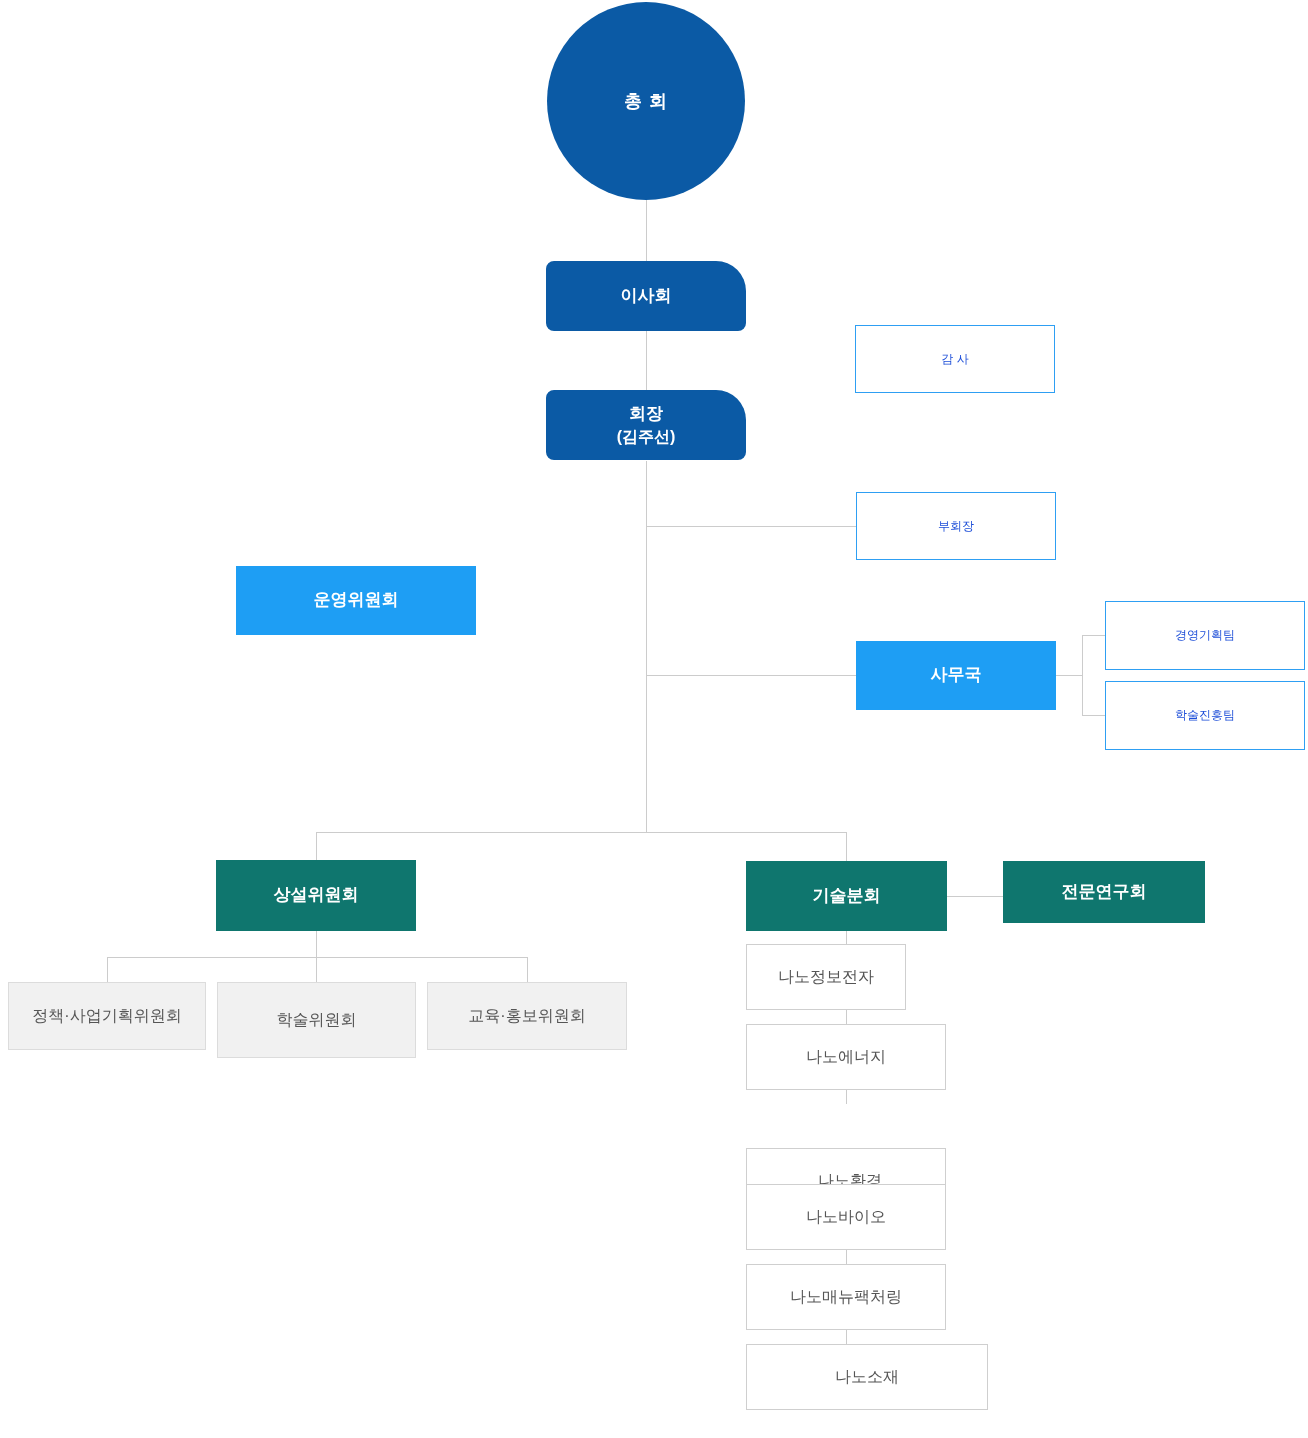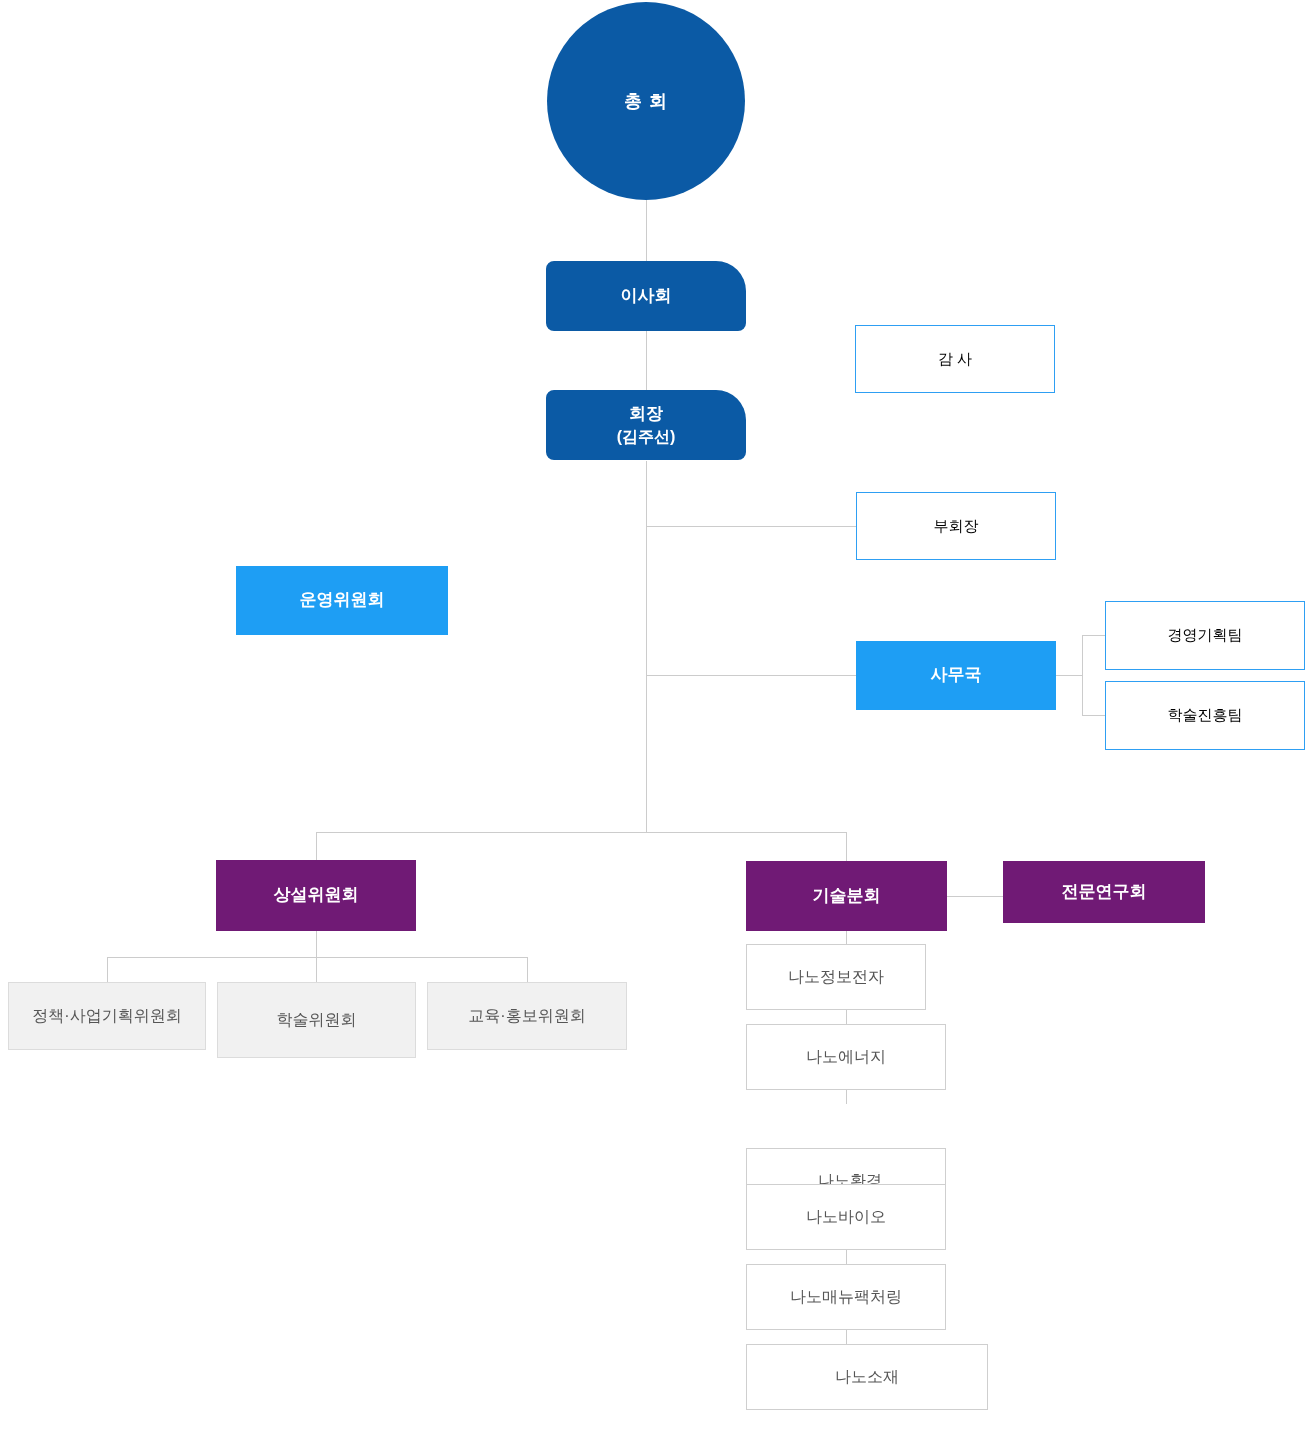--- a/index.html
+++ b/index.html
@@ -10,23 +10,23 @@
         text-align:center;box-sizing:border-box;line-height:1.35;}
 
   .circle{width:198px;height:198px;border-radius:50%;background:#0B5AA5;
           color:#fff;font-weight:bold;font-size:18px;letter-spacing:1px;}
 
   .navy{background:#0B5AA5;color:#fff;font-weight:bold;font-size:17px;
         border-radius:8px 30px 8px 8px;flex-direction:column;}
 
   .skyblue{background:#1E9EF4;color:#fff;font-weight:bold;font-size:17px;}
 
-  .outline-blue{background:#fff;border:1px solid #2E9FF3;color:#000000;font-size:15px;}
+  .outline-blue{background:#fff;border:1px solid #2E9FF3;color:#1d4ed8;font-size:12px;}
 
-  .darkgray{background:#701a75;color:#fff;font-weight:bold;font-size:17px;}
+  .darkgray{background:#0f766e;color:#fff;font-weight:bold;font-size:17px;}
 
   .lightgray{background:#F1F1F1;border:1px solid #DCDCDC;color:#555;font-size:16px;}
 
   .outline-gray{background:#fff;border:1px solid #CFCFCF;color:#555;font-size:16px;}
 
   .line{position:absolute;background:#CCCCCC;}
   .line-h{height:1px;}
   .line-v{width:1px;}
 
   .sub-label{font-size:16px;font-weight:bold;}
@@ -67,41 +67,41 @@
 
   <div class="node navy" style="left:546px;top:390px;width:200px;height:70px;">
     <span>회장</span>
     <span class="sub-label">(김주선)</span>
   </div>
 
   <div class="node outline-blue" style="left:855px;top:325px;width:200px;height:68px;">감 사</div>
 
   <div class="node outline-blue" style="left:856px;top:492px;width:200px;height:68px;">부회장</div>
 
-  <div class="node skyblue" style="left:236px;top:566px;width:212px;height:69px;">운영위원회</div>
+  <div class="node skyblue" style="left:236px;top:566px;width:240px;height:69px;">운영위원회</div>
 
   <div class="node skyblue" style="left:856px;top:641px;width:200px;height:69px;">사무국</div>
 
   <div class="node outline-blue" style="left:1105px;top:601px;width:200px;height:69px;">경영기획팀</div>
 
   <div class="node outline-blue" style="left:1105px;top:681px;width:200px;height:69px;">학술진흥팀</div>
 
   <div class="node darkgray" style="left:216px;top:860px;width:200px;height:71px;">상설위원회</div>
 
   <div class="node darkgray" style="left:746px;top:861px;width:201px;height:70px;">기술분회</div>
 
   <div class="node darkgray" style="left:1003px;top:861px;width:202px;height:62px;">전문연구회</div>
 
   <div class="node lightgray" style="left:8px;top:982px;width:198px;height:68px;">정책·사업기획위원회</div>
 
   <div class="node lightgray" style="left:217px;top:982px;width:199px;height:76px;">학술위원회</div>
 
   <div class="node lightgray" style="left:427px;top:982px;width:200px;height:68px;">교육·홍보위원회</div>
 
-  <div class="node outline-gray" style="left:746px;top:944px;width:180px;height:66px;">나노정보전자</div>
+  <div class="node outline-gray" style="left:746px;top:944px;width:160px;height:66px;">나노정보전자</div>
 
   <div class="node outline-gray" style="left:746px;top:1024px;width:200px;height:66px;">나노에너지</div>
 
   <div class="node outline-gray" style="left:746px;top:1148px;width:200px;height:66px;padding-left:8px;">나노환경</div>
 
   <div class="node outline-gray" style="left:746px;top:1184px;width:200px;height:66px;">나노바이오</div>
 
   <div class="node outline-gray" style="left:746px;top:1264px;width:200px;height:66px;">나노매뉴팩처링</div>
 
   <div class="node outline-gray" style="left:746px;top:1344px;width:242px;height:66px;">나노소재</div>

